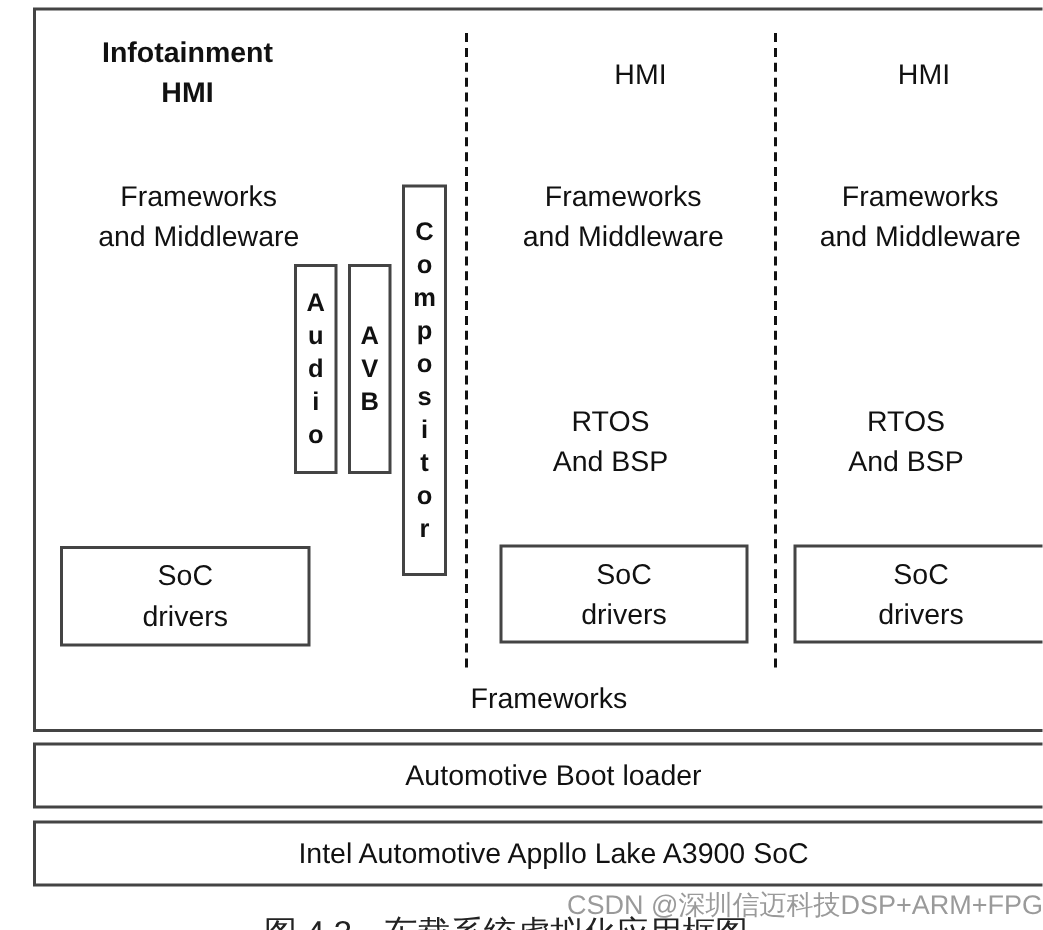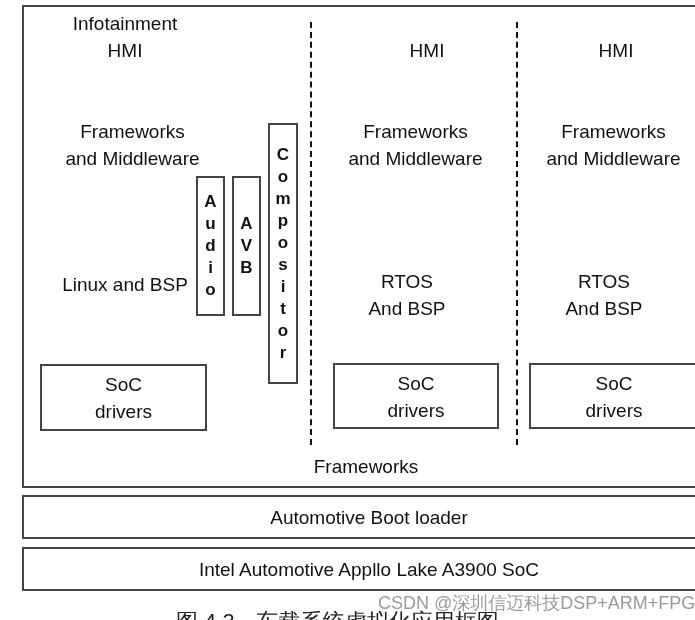--- a/index.html
+++ b/index.html
@@ -13,30 +13,29 @@
   .dash { position: absolute; width: 0; border-left: 2.5px dashed #111; }
   .bar-label { position: absolute; left: 0; right: 0; text-align: center; font-size: 19px; line-height: 24px; }
   .caption { position: absolute; font-size: 22px; color: #222; white-space: nowrap; margin-top: 10px; }
   .watermark { position: absolute; font-size: 18px; color: rgba(120,120,120,0.75); white-space: nowrap; margin-left: 20px; }
 </style>
 </head>
 <body>
 
 <div class="box" style="left:22px; top:5px; width:690px; height:483px;"></div>
 
-<div class="txt" style="left:50px; top:10px; width:150px;">
+<div class="txt" style="left:50px; top:22px; width:150px;font-weight:bold;">
   <div>Infotainment</div>
   <div>HMI</div>
 </div>
 <div class="txt" style="left:45px; top:118px; width:175px;">
   <div>Frameworks</div>
   <div>and Middleware</div>
 </div>
 <div class="txt" style="left:50px; top:271px; width:150px;">
-  <div>Linux and BSP</div>
 </div>
 <div class="box" style="left:40px; top:364px; width:167px; height:67px;">
   <div class="txt" style="left:0; right:0; top:5px;">
     <div>SoC</div>
     <div>drivers</div>
   </div>
 </div>
 
 <div class="box vert" style="left:196px; top:176px; width:29px; height:140px;">
   <span>A</span>

